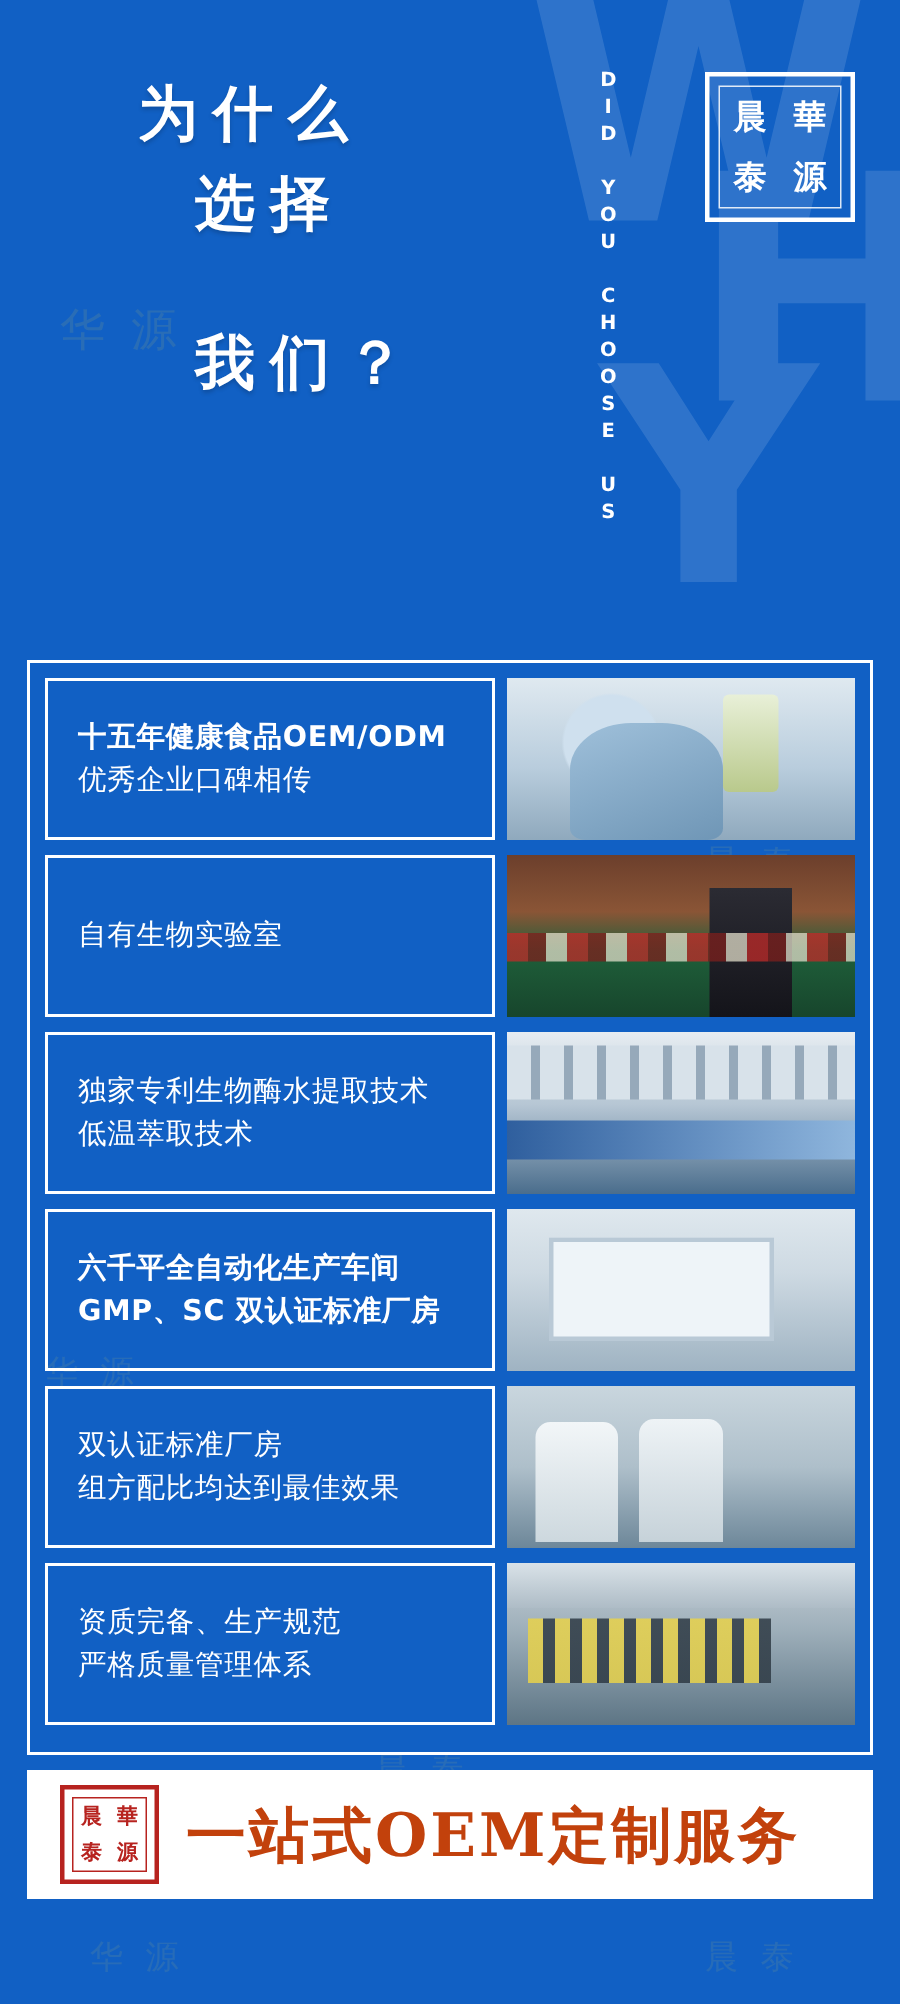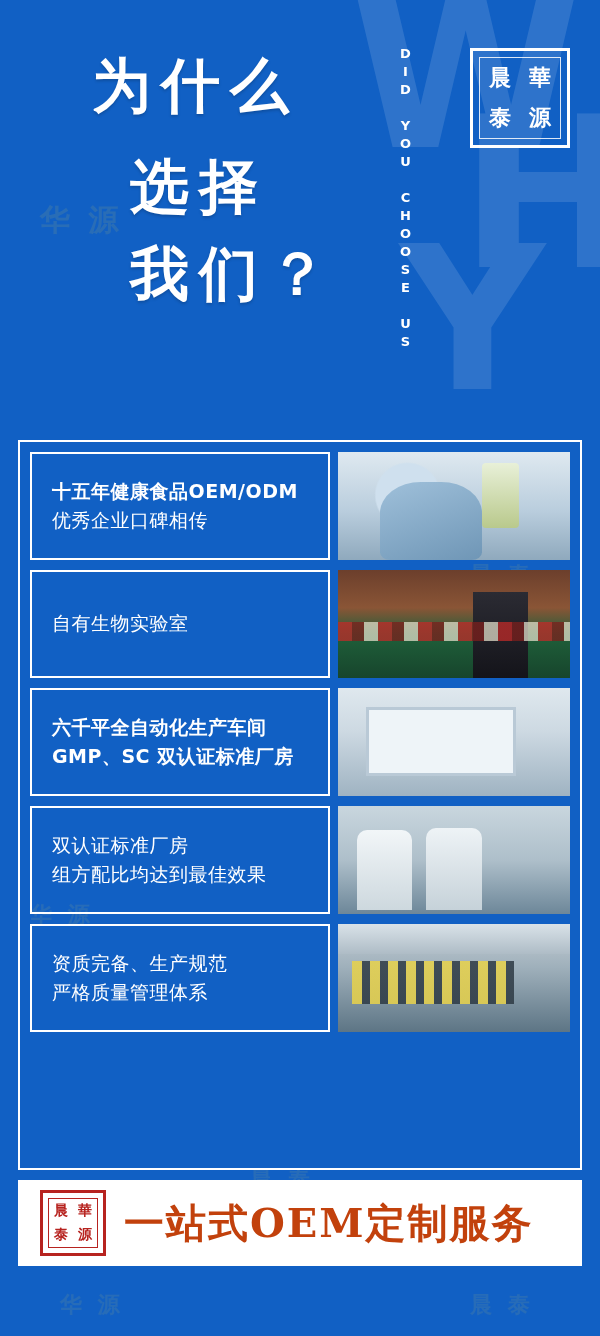--- a/index.html
+++ b/index.html
@@ -27,26 +27,26 @@
   .wm-y{font-size:200px;left:60px;top:220px;}
 
   
   .hero{position:relative;height:432px;}
   .hero-title{
     position:absolute;left:92px;top:56px;width:300px;
     color:#ffffff;font-weight:bold;
     font-family:"DejaVu Sans","Liberation Sans",sans-serif;
   }
   .hero-title .ln{
-    display:block;font-size:59px;line-height:1.0;letter-spacing:10px;
+    display:block;font-size:40px;line-height:1.0;letter-spacing:10px;
     text-shadow:0 2px 3px rgba(0,0,0,.18);
   }
   .hero-title .ln1{margin-left:0px;}
-  .hero-title .ln2{margin-left:38px;margin-top:42px;}
-  .hero-title .ln3{margin-left:38px;margin-top:28px;}
+  .hero-title .ln2{margin-left:38px;margin-top:20px;}
+  .hero-title .ln3{margin-left:38px;margin-top:66px;}
 
   .vert-en{
     position:absolute;left:398px;top:46px;
     color:#ffffff;font-size:13px;font-weight:bold;
     letter-spacing:3px;
     writing-mode:vertical-rl;
     text-orientation:upright;
     height:350px;
   }
 
@@ -146,21 +146,21 @@
     color:#b7231f;font-weight:bold;font-size:14px;
   }
   .footer-seal-in div{display:flex;align-items:center;justify-content:center;}
   .footer-text{
     color:#c2410c;font-weight:bold;font-size:40px;letter-spacing:2px;
     font-family:"DejaVu Serif","Liberation Serif",serif;
     white-space:nowrap;
   }
 
   
-  .bgwm{position:absolute;color:#fde047;opacity:.10;font-weight:bold;
+  .bgwm{position:absolute;color:#fde047;opacity:.10;font-weight:normal;
         font-size:30px;pointer-events:none;letter-spacing:4px;text-align:center;}
   .bgwm.small{font-size:22px;opacity:.09;}
 </style>
 </head>
 <body>
 
 <div class="page">
 
   <div class="bgwm" style="left:40px;top:200px;">华 源</div>
   <div class="bgwm small" style="left:470px;top:560px;">晨 泰</div>
@@ -210,20 +210,29 @@
 
       <div class="row">
         <div class="row-text">
           <div class="t1">自有生物实验室</div>
         </div>
         <div class="row-img">
             <div class="ph ph2"></div>
           </div>
       </div>
 
+      <div class="row">
+        <div class="row-text">
+          <div class="t1">独家专利生物酶水提取技术</div>
+          <div class="t2">低温萃取技术</div>
+        </div>
+        <div class="row-img">
+            <div class="ph ph3"></div>
+          </div>
+      </div>
 
       <div class="row">
         <div class="row-text">
           <div class="t1 bold">六千平全自动化生产车间</div>
           <div class="t2 bold">GMP、SC 双认证标准厂房</div>
         </div>
         <div class="row-img">
             <div class="ph ph4"></div>
           </div>
       </div>

